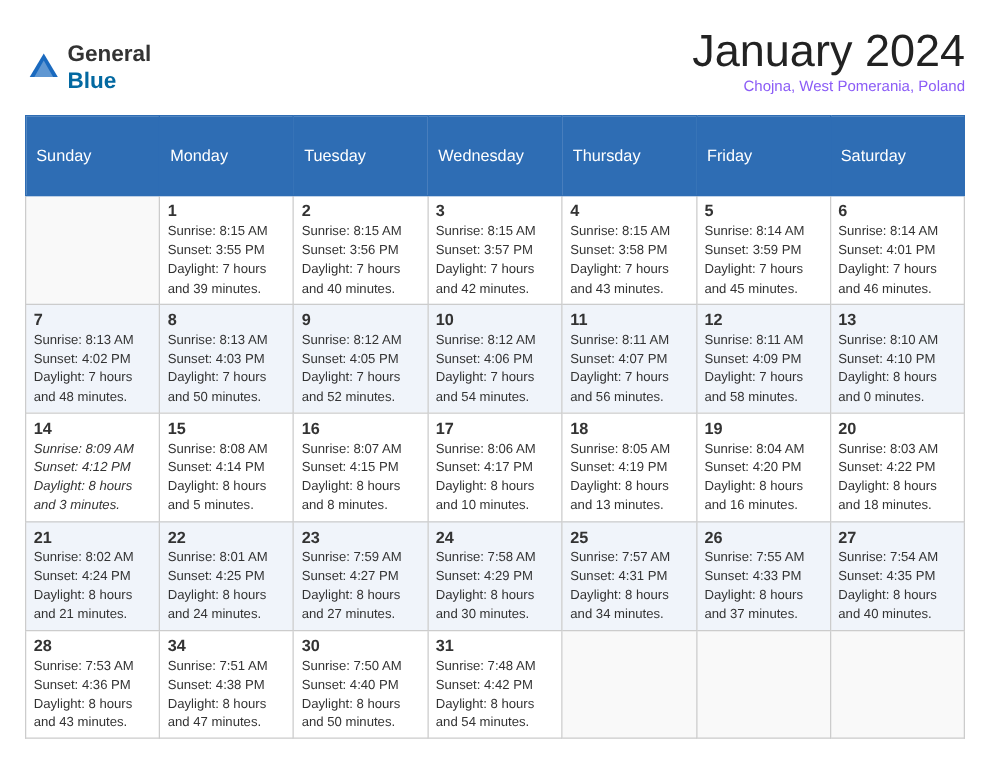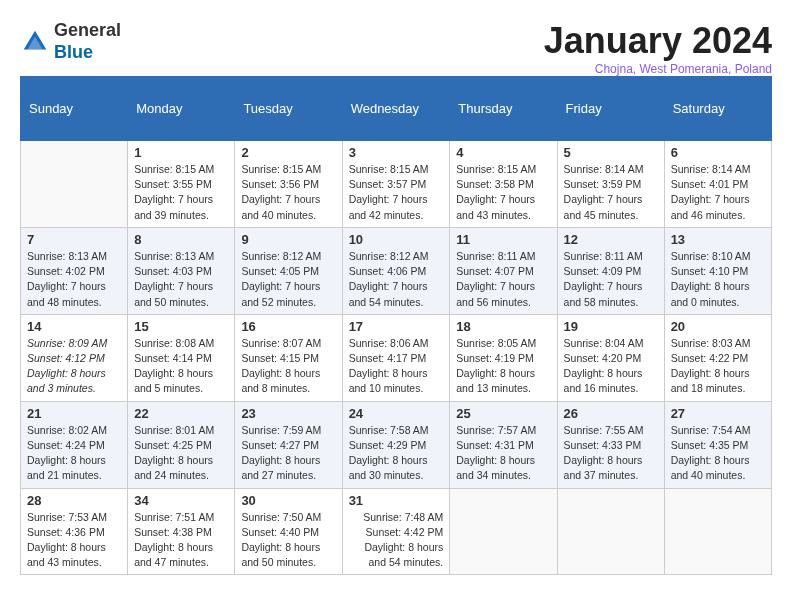--- a/index.html
+++ b/index.html
@@ -6,21 +6,22 @@
     body {
       font-family: Arial, sans-serif;
       background: #fff;
       width: 792px;
       min-height: 612px;
       padding: 20px;
     }
     .header-area {
       display: flex;
       justify-content: space-between;
-      align-items: flex-start;
+      align-items: flex-end;
+      margin-bottom: 16px;
     }
     .logo {
       display: flex;
       align-items: center;
       gap: 4px;
     }
     .logo-text {
       font-size: 18px;
       font-weight: bold;
       line-height: 1.2;
@@ -29,21 +30,21 @@
     .logo-blue { color: #0369a1; }
     .logo-icon {
       width: 30px;
       height: 30px;
     }
     .title-area {
       text-align: right;
     }
     .month-title {
       font-size: 36px;
-      font-weight: bold;
+      font-weight: normal;
       color: #222;
     }
     .subtitle {
       font-size: 12px;
       color: #8b5cf6;
     }
     .calendar {
       width: 100%;
       border-collapse: collapse;
       font-size: 11px;
@@ -331,21 +332,21 @@
         </td>
         <td>
           <div class="day-number">30</div>
           <div class="day-info" style="white-space: pre-line;">Sunrise: 7:50 AM
 Sunset: 4:40 PM
 Daylight: 8 hours
 and 50 minutes.</div>
         </td>
         <td>
           <div class="day-number">31</div>
-          <div class="day-info" style="white-space: pre-line; text-align: right;">Sunrise: 7:48 AM
+          <div class="day-info" style="white-space: pre-line;">Sunrise: 7:48 AM
 Sunset: 4:42 PM
 Daylight: 8 hours
 and 54 minutes.</div>
         </td>
         <td class="empty"></td>
         <td class="empty"></td>
         <td class="empty"></td>
       </tr>
     </tbody>
 </table>

